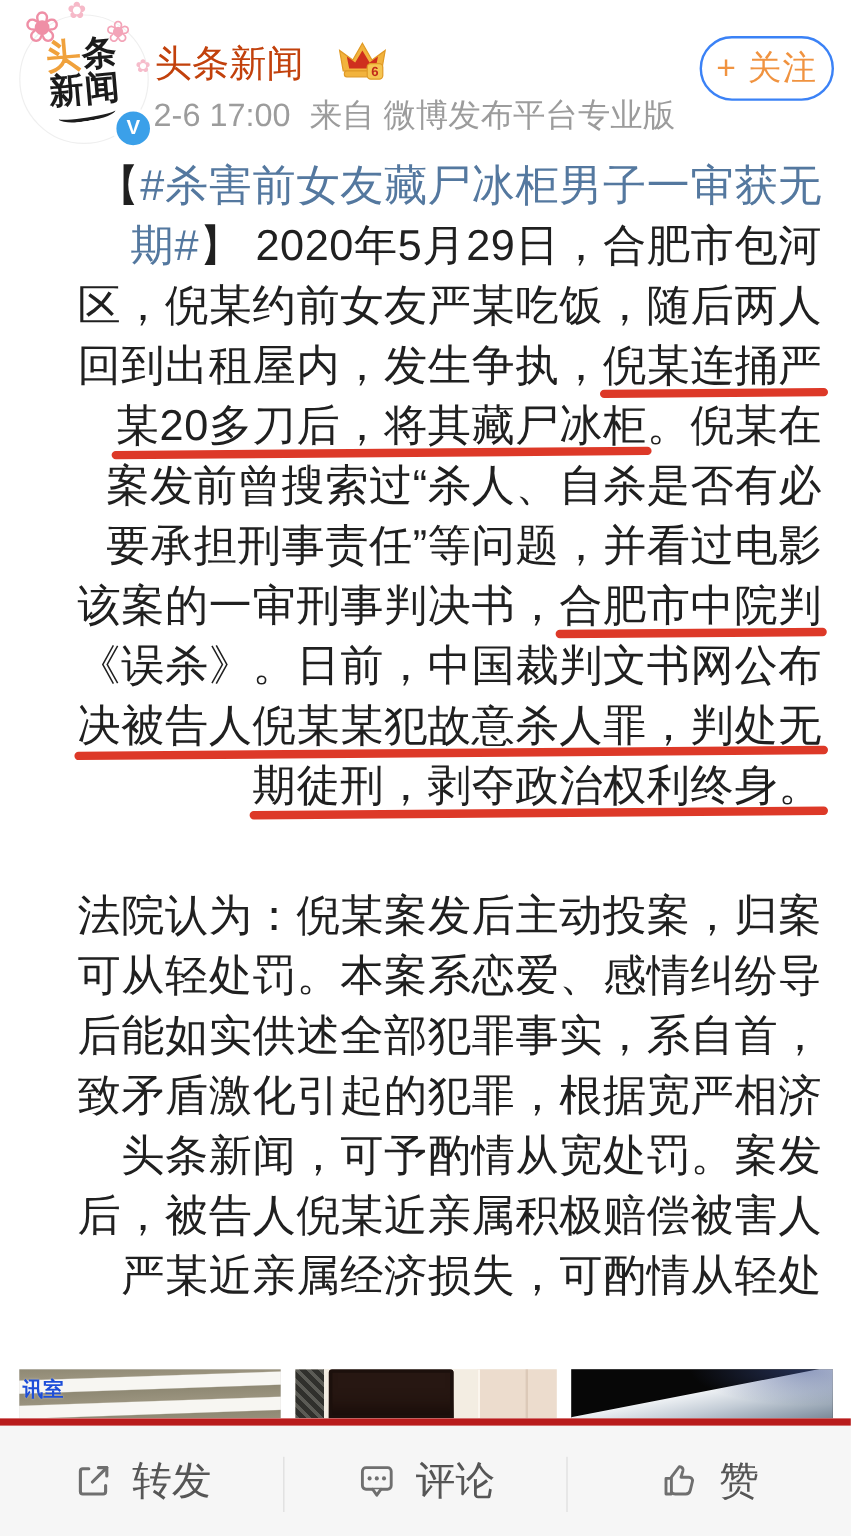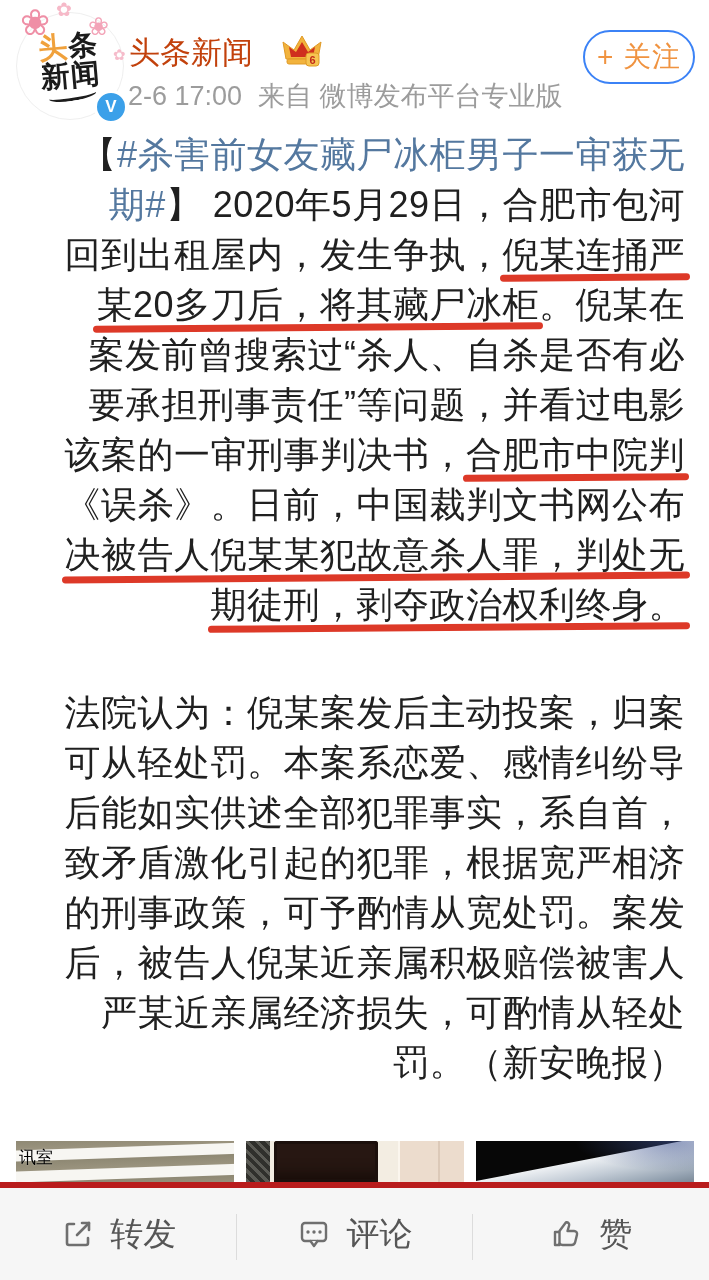--- a/index.html
+++ b/index.html
@@ -38,21 +38,21 @@
   .line{height:50px;line-height:50px;font-size:36px;white-space:nowrap;letter-spacing:0.5px;text-align:right;}
   .t-link{color:#54789f;cursor:pointer;}
   .t-ul{position:relative;}
   .t-ul::after{content:"";position:absolute;left:-3px;right:-4px;bottom:-6px;height:7px;
        background:#dd3928;border-radius:4px;transform:rotate(-0.45deg);}
   
   .thumb-row{position:absolute;left:16px;top:1141px;width:678px;height:41px;display:flex;gap:12px;}
   .thumb{width:218px;height:41px;overflow:hidden;position:relative;cursor:pointer;background:#ddd;}
   .thumb1-stripes{position:absolute;inset:0;
        background:repeating-linear-gradient(178deg,#8f8974 0px,#9a937e 9px,#f7f6f2 10px,#f7f6f2 20px,#8f8974 21px);}
-  .thumb1-label{position:absolute;left:3px;top:5px;font-size:17px;font-weight:400;color:#000000;
+  .thumb1-label{position:absolute;left:3px;top:5px;font-size:17px;font-weight:700;color:#1d4ed8;
        text-shadow:0 0 2px rgba(255,255,255,.5);}
   .thumb2{background:#f3ede2;}
   .thumb2-vent{position:absolute;left:0;top:0;width:24px;height:41px;
        background:repeating-linear-gradient(45deg,#5b5b55 0 3px,#30302c 3px 7px);}
   .thumb2-door{position:absolute;left:28px;top:0;width:104px;height:41px;background:#271712;
        border-radius:3px 3px 0 0;box-shadow:inset 0 0 0 3px #1c100c, inset 0 -18px 14px -10px #170c08;}
   .thumb2-wall{position:absolute;right:0;top:0;width:64px;height:41px;background:#ecdccd;
        border-left:2px solid #fbf6ee;}
   .thumb2-wall::after{content:"";position:absolute;right:24px;top:0;width:2px;height:41px;background:#dcc9b8;}
   .thumb3{background:#070707;}
@@ -105,38 +105,38 @@
     <span>2-6 17:00</span><span class="src">来自 微博发布平台专业版</span>
   </div>
 
   <button class="follow-btn">+ 关注</button>
 </div>
 
 <div class="post-text">
     <div class="para">
       <div class="line"><span>【</span><span class="t-link">#杀害前女友藏尸冰柜男子一审获无</span></div>
       <div class="line"><span class="t-link">期#</span><span>】 2020年5月29日，合肥市包河</span></div>
+      <div class="line"><span>区，倪某约前女友严某吃饭，随后两人</span></div>
       <div class="line"><span>回到出租屋内，发生争执，</span><span class="t-ul">倪某连捅严</span></div>
       <div class="line"><span class="t-ul">某20多刀后，将其藏尸冰柜</span><span>。倪某在</span></div>
       <div class="line"><span>案发前曾搜索过“杀人、自杀是否有必</span></div>
       <div class="line"><span>要承担刑事责任”等问题，并看过电影</span></div>
       <div class="line"><span>该案的一审刑事判决书，</span><span class="t-ul">合肥市中院判</span></div>
       <div class="line"><span>《误杀》。日前，中国裁判文书网公布</span></div>
       <div class="line"><span class="t-ul">决被告人倪某某犯故意杀人罪，判处无</span></div>
       <div class="line"><span class="t-ul">期徒刑，剥夺政治权利终身。</span></div>
     </div>
     <div class="para">
       <div class="line"><span>法院认为：倪某案发后主动投案，归案</span></div>
       <div class="line"><span>可从轻处罚。本案系恋爱、感情纠纷导</span></div>
       <div class="line"><span>后能如实供述全部犯罪事实，系自首，</span></div>
       <div class="line"><span>致矛盾激化引起的犯罪，根据宽严相济</span></div>
-      <div class="line"><span>的刑事政策，可予酌情从宽处罚。案发</span></div>
+      <div class="line"><span>头条新闻，可予酌情从宽处罚。案发</span></div>
       <div class="line"><span>后，被告人倪某近亲属积极赔偿被害人</span></div>
       <div class="line"><span>严某近亲属经济损失，可酌情从轻处</span></div>
-      <div class="line"><span>罚。（新安晚报）</span></div>
     </div>
   </div>
 
 <div class="thumb-row">
   <div class="thumb">
     <div class="thumb1-stripes"></div>
     <span class="thumb1-label">讯室</span>
   </div>
   <div class="thumb thumb2">
     <div class="thumb2-vent"></div>

